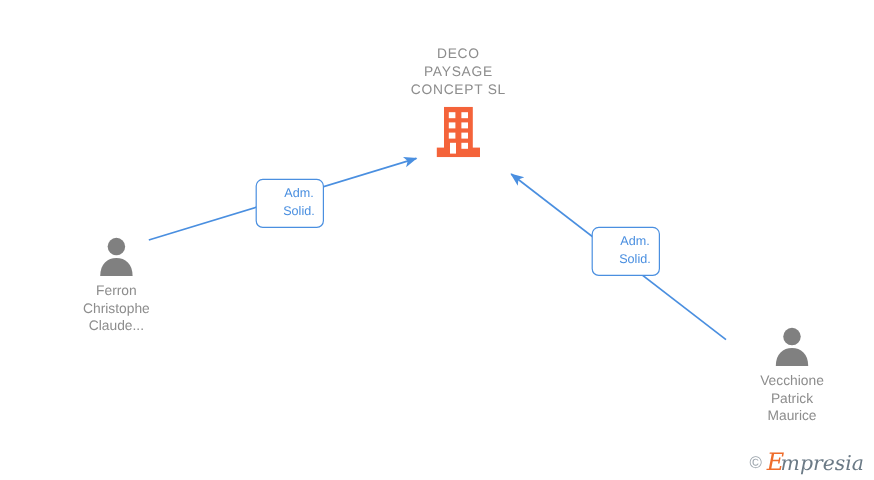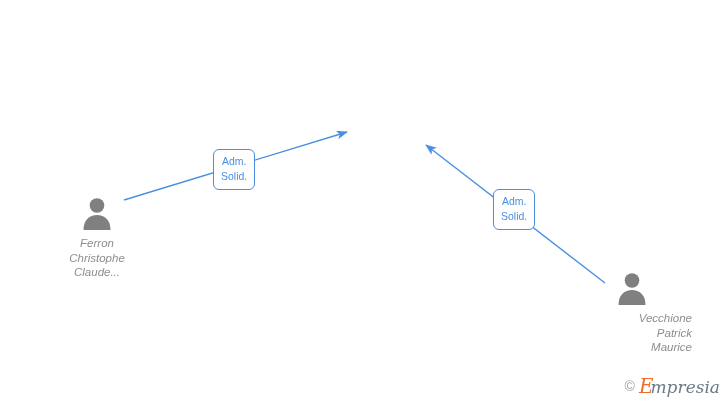--- a/index.html
+++ b/index.html
@@ -45,24 +45,23 @@
   .company-icon {
     margin: 6px auto 0 auto;
     width: 44px;
     height: 42px;
   }
   
   .person-node {
     position: absolute;
     width: 120px;
     text-align: center;
-    font-style: italic;
   }
   .person-node.left  { left: 37px;  top: 196px; }
-  .person-node.right { left: 572px; top: 271px; text-align: right; }
+  .person-node.right { left: 600px; top: 271px; }
   .person-icon {
     width: 34px;
     height: 34px;
     margin: 0 auto;
     display: block;
   }
   .person-label {
     margin-top: 6px;
     font-size: 11.5px;
     line-height: 14.5px;
@@ -74,21 +73,21 @@
   .edge-label {
     position: absolute;
     box-sizing: border-box;
     background: #ffffff;
     border: 1.4px solid #4a8fe0;
     border-radius: 6px;
     color: #4a8fe0;
     font-size: 10.5px;
     line-height: 15px;
     text-align: center;
-    padding: 4px 7px 5px 7px;
+    padding: 4px 7px 5px 22px;
     white-space: pre-line;
     font-family: "Liberation Sans", sans-serif;
   }
   .edge-label.left  { left: 213px; top: 149px; }
   .edge-label.right { left: 493px; top: 189px; }
   
   .watermark {
     position: absolute;
     right: 8px;
     bottom: 4px;
@@ -130,20 +129,37 @@
   <svg id="edges" viewBox="0 0 728 400" xmlns="http://www.w3.org/2000/svg">
     <defs>
       <marker id="arrow-blue" markerWidth="9" markerHeight="9" refX="7.4" refY="3.2" orient="auto" markerUnits="strokeWidth">
         <path d="M0,0 L8,3.2 L0,6.4 L2,3.2 Z" fill="#4a8fe0"></path>
       </marker>
     </defs>
     <line x1="124" y1="200" x2="347" y2="132" stroke="#4a8fe0" stroke-width="1.4" marker-end="url(#arrow-blue)"></line>
     <line x1="605" y1="283" x2="426" y2="145" stroke="#4a8fe0" stroke-width="1.4" marker-end="url(#arrow-blue)"></line>
   </svg>
 
+  <div class="company-node">
+    <div class="company-title">DECO
+PAYSAGE
+CONCEPT  SL</div>
+    <svg class="company-icon" viewBox="0 0 44 42" xmlns="http://www.w3.org/2000/svg">
+      <rect x="10" y="0" width="24" height="36" fill="#f4633a"></rect>
+      <rect x="4" y="34" width="36" height="8" fill="#f4633a"></rect>
+      <rect x="14" y="4.5" width="5.5" height="5" fill="#ffffff"></rect>
+      <rect x="24.5" y="4.5" width="5.5" height="5" fill="#ffffff"></rect>
+      <rect x="14" y="13" width="5.5" height="5" fill="#ffffff"></rect>
+      <rect x="24.5" y="13" width="5.5" height="5" fill="#ffffff"></rect>
+      <rect x="14" y="21.5" width="5.5" height="5" fill="#ffffff"></rect>
+      <rect x="24.5" y="21.5" width="5.5" height="5" fill="#ffffff"></rect>
+      <rect x="15" y="30" width="5" height="9" fill="#ffffff"></rect>
+      <rect x="24.5" y="30" width="5.5" height="5" fill="#ffffff"></rect>
+    </svg>
+  </div>
 
   <div class="person-node left">
     <svg class="person-icon" viewBox="0 0 34 34" xmlns="http://www.w3.org/2000/svg">
       <circle cx="17" cy="9.5" r="7.3" fill="#808080"></circle>
       <path d="M3.5,34 C3.5,23.8 9.6,19 17,19 C24.4,19 30.5,23.8 30.5,34 Z" fill="#808080"></path>
     </svg>
     <div class="person-label">Ferron
 Christophe
 Claude...</div>
   </div>

